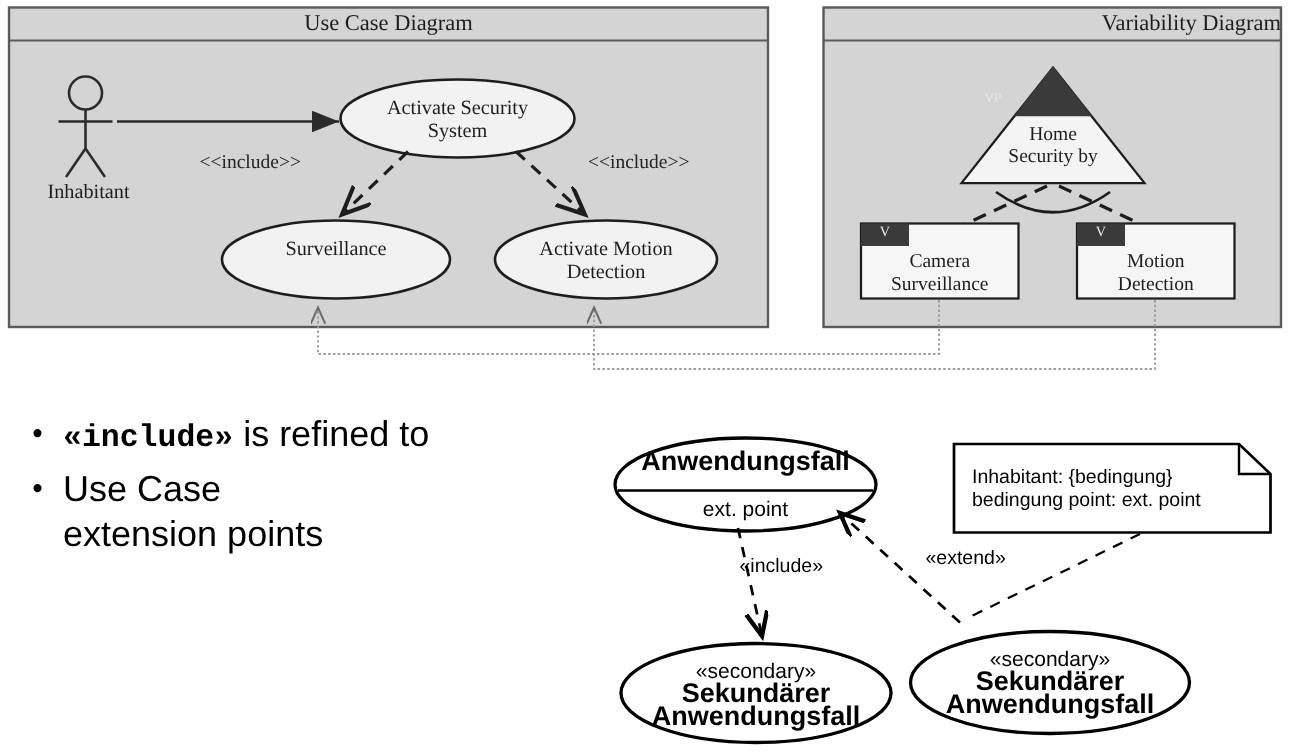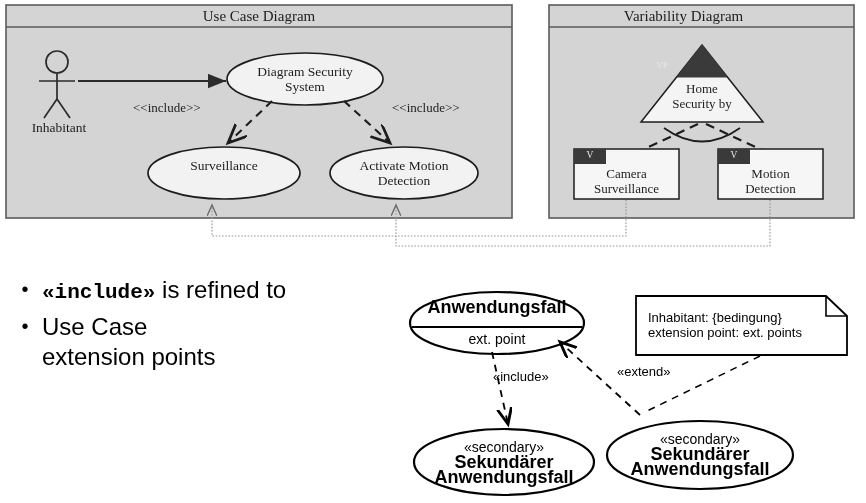--- a/index.html
+++ b/index.html
@@ -231,35 +231,35 @@
     <line x1="640" y1="415" x2="560" y2="342" stroke="#000" stroke-width="1.8" stroke-dasharray="7,6" marker-end="url(#arrowOpenBlack)"></line>
 
     <line x1="760" y1="356" x2="645" y2="412" stroke="#000" stroke-width="1.5" stroke-dasharray="7,6"></line>
   </svg>
 
   <div class="abs frame-title" style="left:6px; top:8px; width:506px;">Use Case Diagram</div>
 
   <div class="abs actor-label" style="left:20px; top:120px; width:78px; text-align:center;">Inhabitant</div>
 
   <div class="abs uc-label" style="left:232px; top:64px; width:146px;">
-    <div>Diagram Security</div>
+    <div>Activate Security</div>
     <div>System</div>
   </div>
   <div class="abs uc-label" style="left:152px; top:158px; width:144px;">
     <div>Surveillance</div>
   </div>
   <div class="abs uc-label" style="left:334px; top:158px; width:140px;">
     <div>Activate Motion</div>
     <div>Detection</div>
   </div>
 
   <div class="abs incl-label" style="left:133px; top:100px;">&lt;&lt;include&gt;&gt;</div>
   <div class="abs incl-label" style="left:392px; top:100px;">&lt;&lt;include&gt;&gt;</div>
 
-  <div class="abs frame-title" style="left:531px; top:8px; width:305px;">Variability Diagram</div>
+  <div class="abs frame-title" style="left:549px; top:8px; width:305px;text-align:right;">Variability Diagram</div>
 
   <div class="abs vp-tag" style="left:637px; top:60px; width:50px;">VP</div>
 
   <div class="abs vp-label" style="left:647px; top:81px; width:110px;">
     <div>Home</div>
     <div>Security by</div>
   </div>
 
   <div class="abs v-tag" style="left:574px; top:150px; width:32px;">V</div>
   <div class="abs v-tag" style="left:718px; top:150px; width:32px;">V</div>
@@ -287,21 +287,21 @@
         <span>extension points</span>
       </div>
     </div>
   </div>
 
   <div class="abs bd-bold" style="left:420px; top:300px; width:154px;">Anwendungsfall</div>
   <div class="abs bd-norm" style="left:420px; top:332px; width:154px;">ext. point</div>
 
   <div class="abs note-text" style="left:648px; top:310px;">
     <div>Inhabitant: {bedingung}</div>
-    <div>extension point: ext. points</div>
+    <div>bedingung point: ext. point</div>
   </div>
 
   <div class="abs stereo" style="left:493px; top:369px;">«include»</div>
   <div class="abs stereo" style="left:617px; top:364px;">«extend»</div>
 
   <div class="abs" style="left:424px; top:440px; width:160px;">
     <div class="bd-norm">«secondary»</div>
     <div class="bd-bold">Sekundärer</div>
     <div class="bd-bold">Anwendungsfall</div>
   </div>

